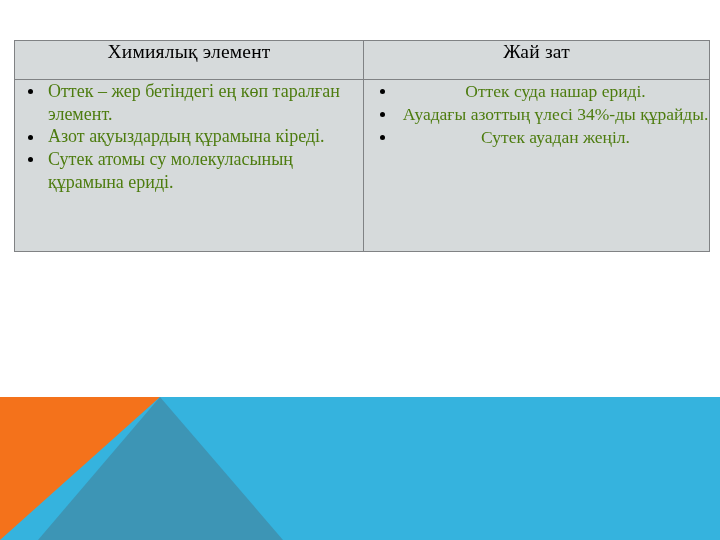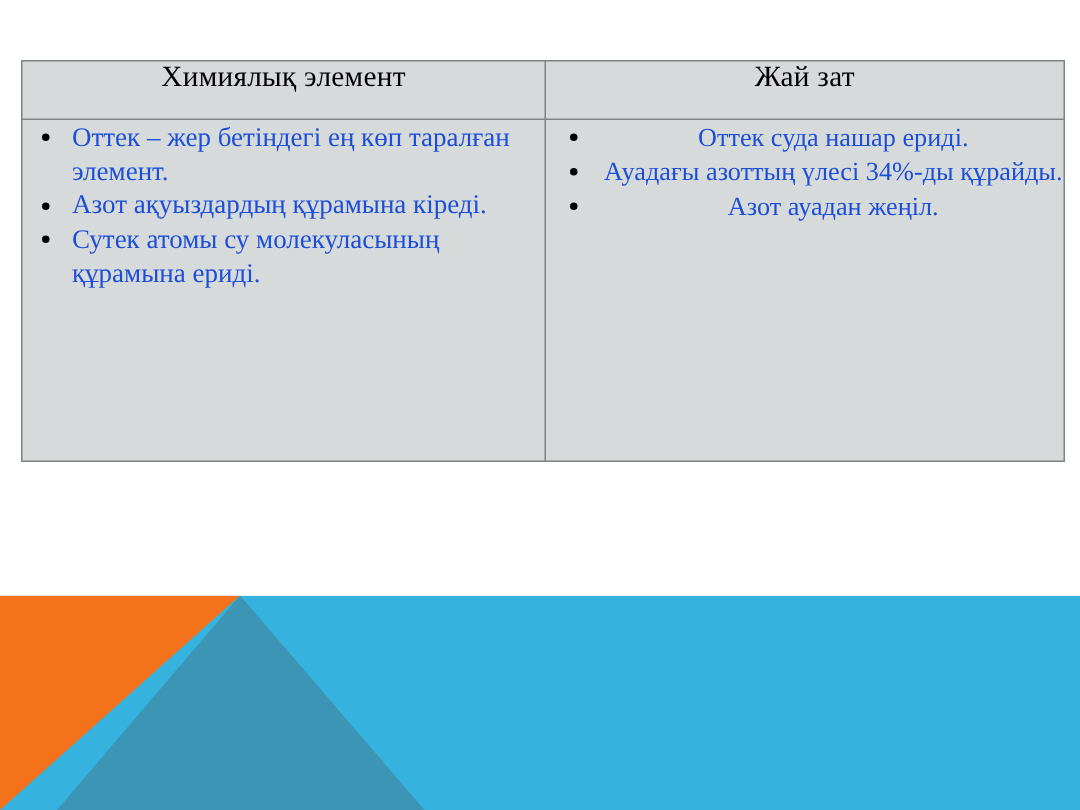--- a/index.html
+++ b/index.html
@@ -14,21 +14,21 @@
     overflow: hidden;
     font-family: "Liberation Serif", "DejaVu Serif", serif;
   }
 
   
   .table-wrap {
     position: absolute;
     left: 14px;
     top: 40px;
     width: 693px;
-    height: 268px;
+    height: 212px;
     box-sizing: border-box;
   }
   table.content-table {
     width: 100%;
     height: 100%;
     border-collapse: collapse;
     table-layout: fixed;
     background: #D6DADB;
   }
   table.content-table td,
@@ -57,21 +57,21 @@
     list-style: none;
     margin: 0;
     padding: 0;
   }
   ul.bullets > li {
     position: relative;
     padding-left: 26px;
     margin: 0 0 0 7px;
     font-size: 18px;
     line-height: 1.26;
-    color: #1d4ed8;
+    color: #4d7c0f;
   }
   ul.bullets.right-list > li {
     font-size: 17.5px;
     line-height: 1.32;
     margin-left: 10px;
     padding-left: 28px;
     text-align: center;
   }
   ul.bullets > li::before {
     content: "";
@@ -112,21 +112,21 @@
           <ul class="bullets left-list">
             <li>Оттек – жер бетіндегі ең көп таралған элемент.</li>
             <li>Азот ақуыздардың құрамына кіреді.</li>
             <li>Сутек атомы су молекуласының құрамына ериді.</li>
           </ul>
         </td>
         <td class="body-cell-right">
           <ul class="bullets right-list">
             <li>Оттек суда нашар ериді.</li>
             <li>Ауадағы азоттың үлесі 34%-ды құрайды.</li>
-            <li>Азот ауадан жеңіл.</li>
+            <li>Сутек ауадан жеңіл.</li>
           </ul>
         </td>
       </tr>
     </tbody>
   </table>
 </div>
 
 <div class="deco">
   <svg width="720" height="143" viewBox="0 0 720 143" xmlns="http://www.w3.org/2000/svg">
     <rect x="0" y="0" width="720" height="143" fill="#35B3DE"></rect>

